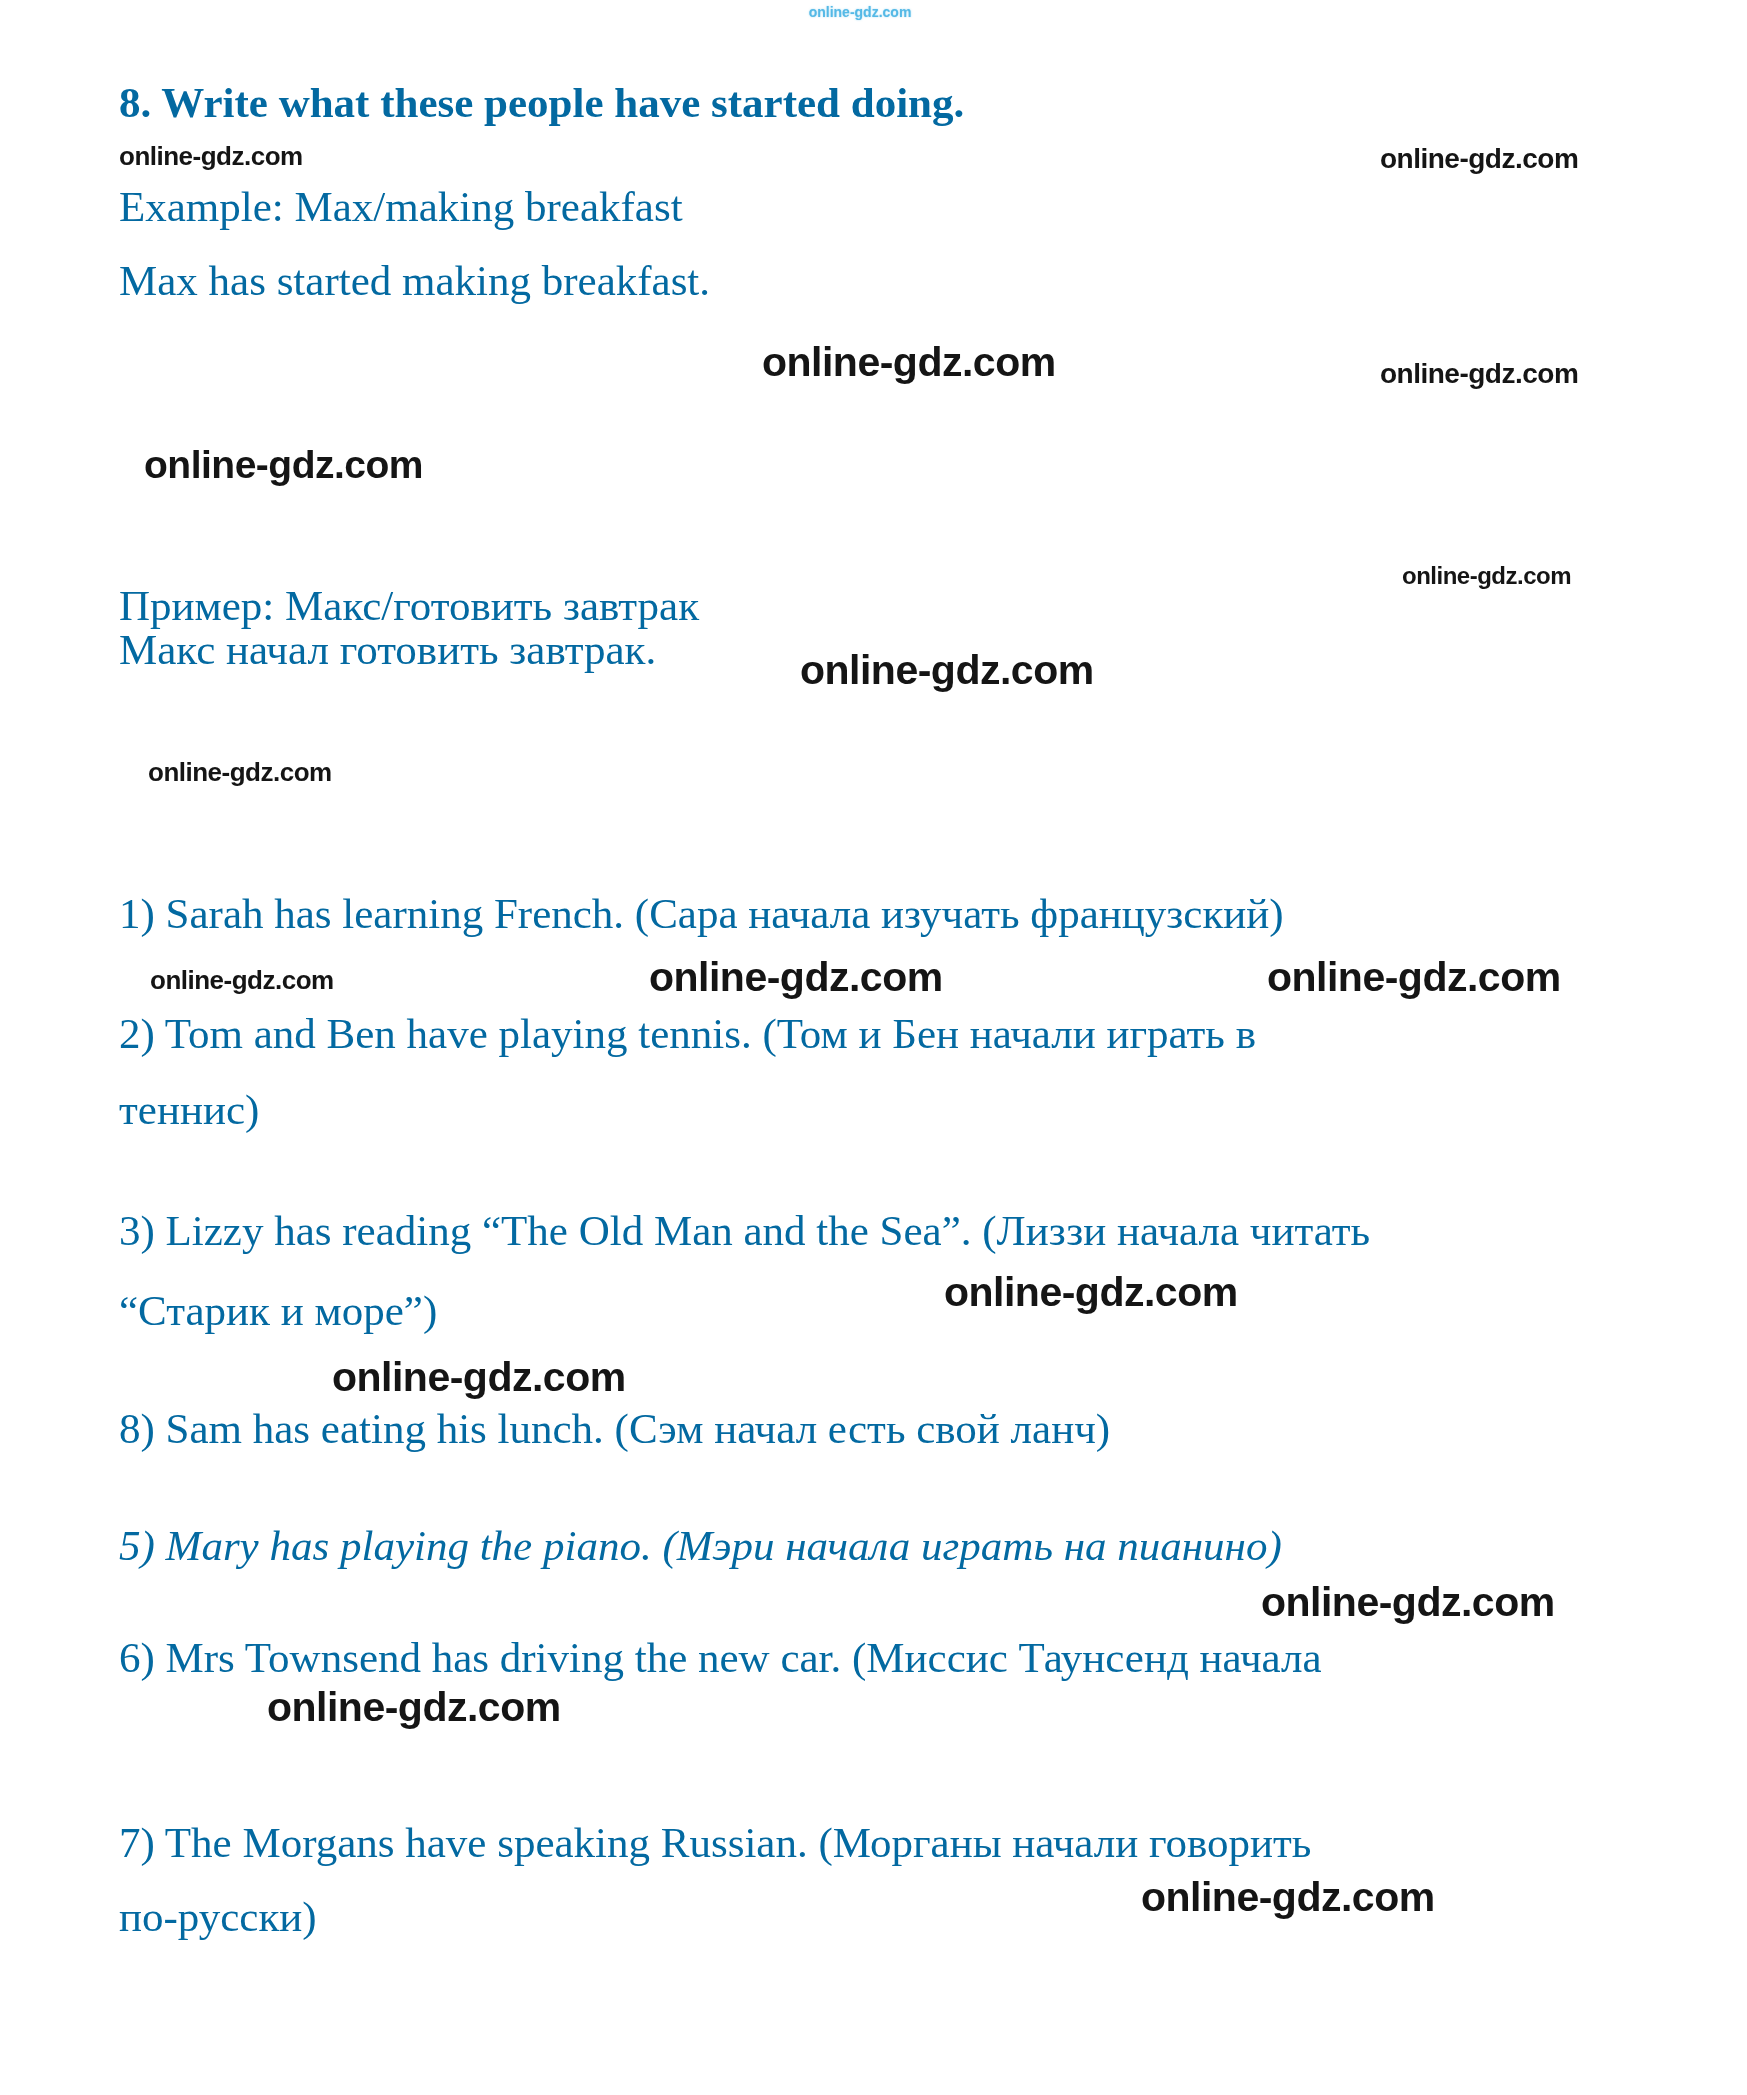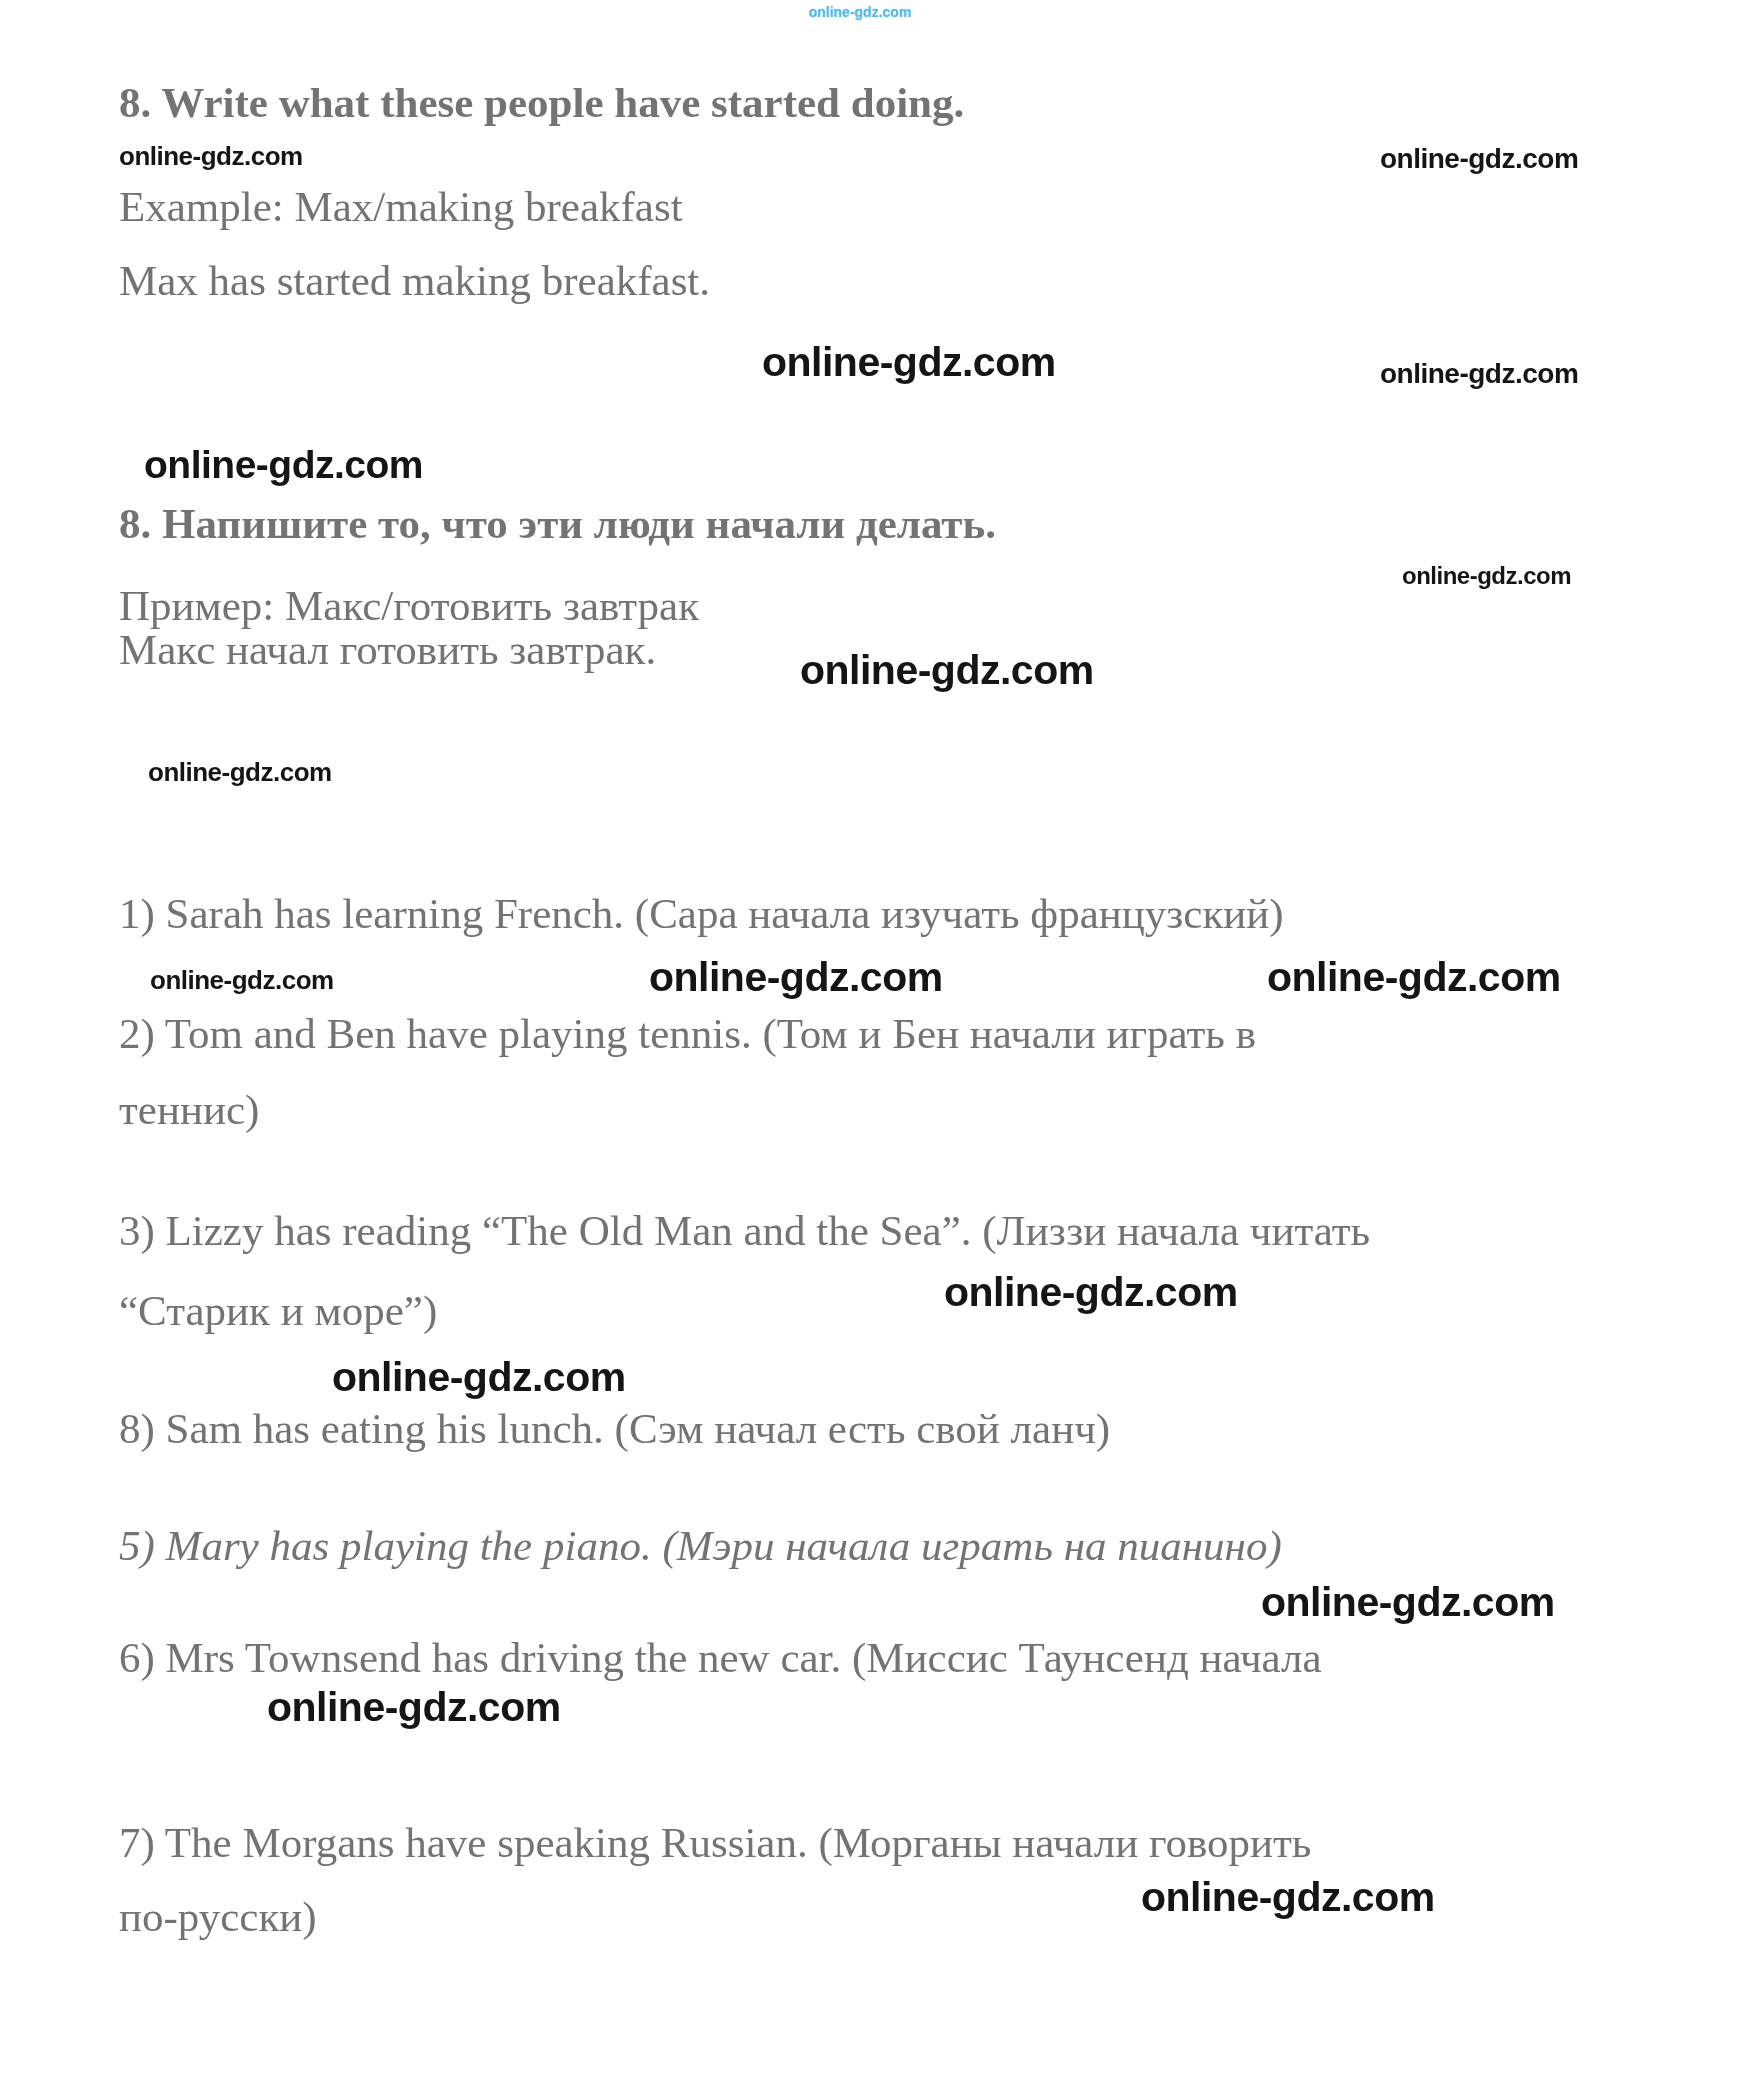--- a/index.html
+++ b/index.html
@@ -12,21 +12,21 @@
     width: 1720px;
     height: 2095px;
     background: #ffffff;
     overflow: hidden;
     font-family: "Liberation Serif", "DejaVu Serif", serif;
   }
   .txt {
     position: absolute;
     font-family: "Liberation Serif", "DejaVu Serif", serif;
     font-size: 43px;
-    color: #737373;
+    color: #0369a1;
     white-space: nowrap;
     line-height: 1.15;
   }
   .bold { font-weight: bold; }
   .wm {
     position: absolute;
     font-family: "Liberation Sans", "DejaVu Sans", sans-serif;
     font-weight: bold;
     color: #151515;
     white-space: nowrap;
@@ -58,21 +58,20 @@
   <div class="txt bold" style="left:119px; top:78px;">8. Write what these people have started doing.</div>
   <div class="wm wm-sm" style="left:119px; top:141px;">online-gdz.com</div>
   <div class="wm wm-md" style="left:1380px; top:143px;">online-gdz.com</div>
   <div class="txt" style="left:119px; top:256px;">Max has started making breakfast.</div>
   <div class="txt" style="left:119px; top:182px;">Example: Max/making breakfast</div>
 
   <div class="wm wm-lg" style="left:762px; top:339px;">online-gdz.com</div>
   <div class="wm wm-md" style="left:1380px; top:358px;">online-gdz.com</div>
   <div class="wm wm-lg" style="left:144px; top:443px; font-size:39px;">online-gdz.com</div>
 
-  <div class="txt bold" style="left:119px; top:499px;">8. Напишите то, что эти люди начали делать.</div>
   <div class="wm wm-sm" style="left:1402px; top:562px; font-size:24px;">online-gdz.com</div>
   <div class="txt" style="left:119px; top:581px;">Пример: Макс/готовить завтрак</div>
   <div class="txt" style="left:119px; top:625px;">Макс начал готовить завтрак.</div>
   <div class="wm wm-lg" style="left:800px; top:647px;">online-gdz.com</div>
   <div class="wm wm-sm" style="left:148px; top:757px;">online-gdz.com</div>
 
   <div class="txt" style="left:119px; top:889px;text-align:right;">1) Sarah has learning French. (Сара начала изучать французский)</div>
 
   <div class="wm wm-sm" style="left:150px; top:965px;">online-gdz.com</div>
   <div class="wm wm-lg" style="left:649px; top:954px;">online-gdz.com</div>

